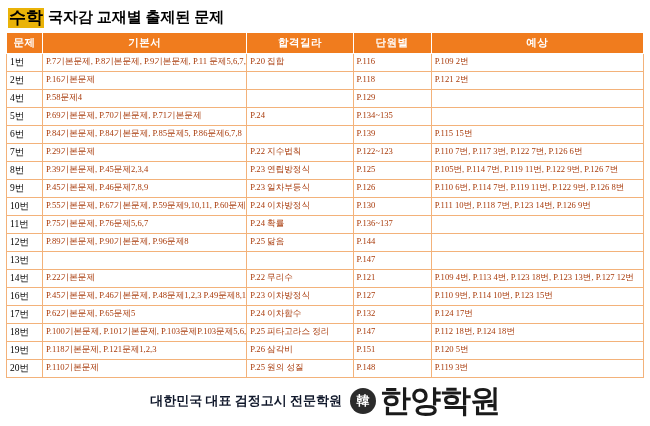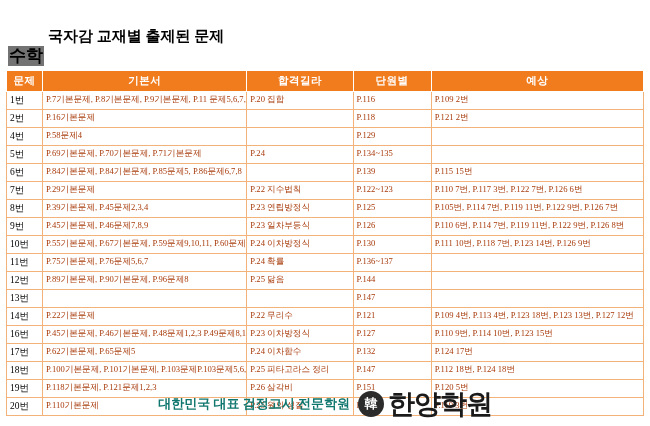--- a/index.html
+++ b/index.html
@@ -21,27 +21,26 @@
     box-sizing: border-box;
     padding: 6px 6px 0 6px;
   }
   .title-row {
     display: flex;
     align-items: center;
     gap: 4px;
     padding: 2px 0 4px 2px;
   }
   .title-highlight {
-    background: #737373;
+    background: #eab308;
     font-weight: bold;
     font-size: 17px;
     line-height: 1.15;
     padding: 0 1px;
     color: #000;
-    margin-top: 38px;
   }
   .title-rest {
     font-weight: bold;
     font-size: 15px;
     color: #000;
   }
   table.main {
     border-collapse: collapse;
     width: 638px;
     table-layout: fixed;
@@ -84,21 +83,21 @@
     position: absolute;
     left: 0;
     bottom: 4px;
     width: 650px;
     display: flex;
     align-items: center;
     justify-content: center;
     gap: 8px;
   }
   .footer-text {
-    color: #0f766e;
+    color: #0f172a;
     font-size: 13px;
     font-weight: bold;
   }
   .logo-wrap {
     display: flex;
     align-items: center;
     gap: 4px;
   }
   .logo-mark {
     width: 26px;
@@ -106,21 +105,21 @@
     border-radius: 50%;
     background: #2b2b2b;
     color: #ffffff;
     font-size: 13px;
     display: flex;
     align-items: center;
     justify-content: center;
     font-weight: bold;
   }
   .logo-text {
-    font-size: 27px;
+    font-size: 31px;
     font-weight: bold;
     color: #1a1a1a;
     letter-spacing: -1px;
   }
 </style>
 </head>
 <body>
 
 <div class="page">
 

